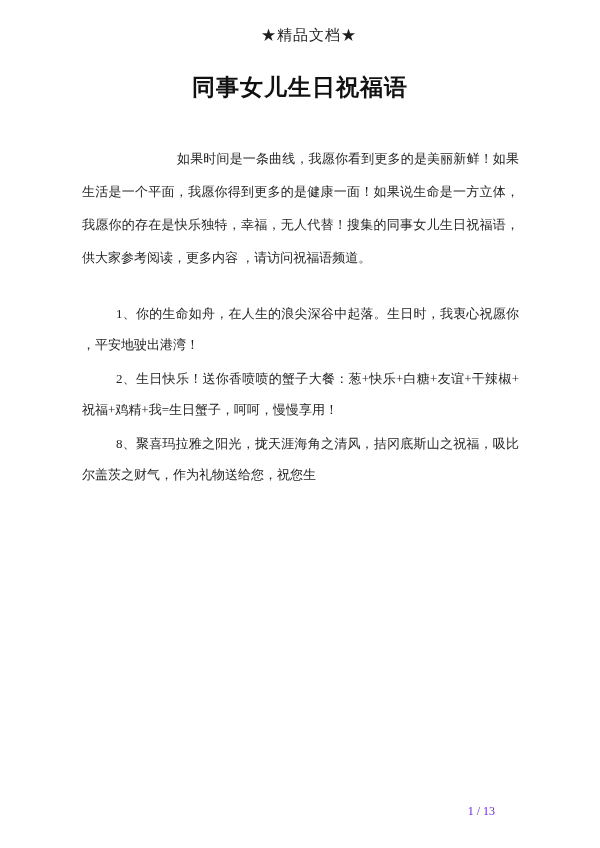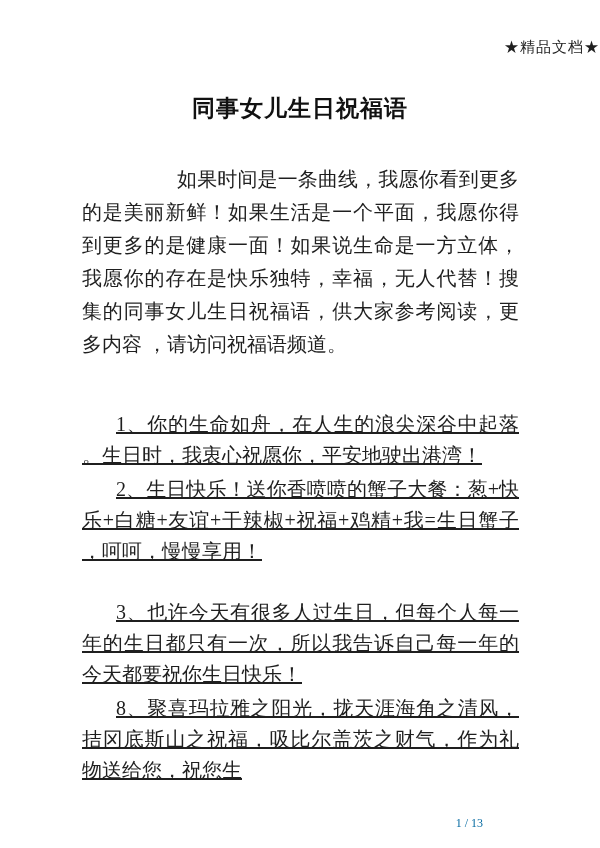--- a/index.html
+++ b/index.html
@@ -20,84 +20,82 @@
   
   .page::after {
     content: "";
     position: absolute;
     left: 0; right: 0; bottom: 0;
     height: 12px;
     background: linear-gradient(to bottom, rgba(0,0,0,0), rgba(0,0,0,0.06));
     pointer-events: none;
   }
   .doc-header {
-    margin-top: 38px;
-    text-align: right;
+    margin-top: 26px;
+    text-align: center;
     font-size: 15px;
     letter-spacing: 1px;
     color: #1f1f1f;
     padding-left: 18px;
   }
   .doc-title {
-    margin-top: 36px;
+    margin-top: 27px;
     text-align: center;
     font-size: 23px;
     font-weight: 700;
     letter-spacing: 1px;
     color: #111111;
   }
   .content {
     margin-top: 39px;
     padding: 0 81px 0 82px;
-    font-size: 20px;
+    font-size: 13px;
     text-align: justify;
     word-break: break-all;
     line-break: anywhere;
   }
   .intro {
     line-height: 33px;
     text-indent: 95px;
   }
   .items {
-    margin-top: 48px;
-    text-decoration: underline;
+    margin-top: 24px;
   }
   .items p {
     line-height: 31px;
     text-indent: 34px;
     margin-bottom: 3px;
   }
   .items p.gap-before {
     margin-top: 30px;
   }
   .page-number {
     position: absolute;
     top: 778px;
-    right: 117px;
+    right: 105px;
     font-size: 12px;
-    color: #0369a1;
+    color: #6d28d9;
   }
 </style>
 </head>
 <body>
 
 <div class="page">
 
   <div class="doc-header">★精品文档★</div>
 
   <h1 class="doc-title">同事女儿生日祝福语</h1>
 
   <div class="content">
 
     <p class="intro">如果时间是一条曲线，我愿你看到更多的是美丽新鲜！如果生活是一个平面，我愿你得到更多的是健康一面！如果说生命是一方立体，我愿你的存在是快乐独特，幸福，无人代替！搜集的同事女儿生日祝福语，供大家参考阅读，更多内容 ，请访问祝福语频道。</p>
 
     <div class="items">
       <p>1、你的生命如舟，在人生的浪尖深谷中起落。生日时，我衷心祝愿你，平安地驶出港湾！</p>
       <p>2、生日快乐！送你香喷喷的蟹子大餐：葱+快乐+白糖+友谊+干辣椒+祝福+鸡精+我=生日蟹子，呵呵，慢慢享用！</p>
-      <p class="gap-before">3、也许今天有很多人过生日，但每个人每一年的生日都只有一次，所以我告诉自己每一年的今天都要祝你生日快乐！</p>
       <p>8、聚喜玛拉雅之阳光，拢天涯海角之清风，拮冈底斯山之祝福，吸比尔盖茨之财气，作为礼物送给您，祝您生</p>
     </div>
 
   </div>
 
   <div class="page-number">1 / 13</div>
 
 </div>
 
 </body></html>

